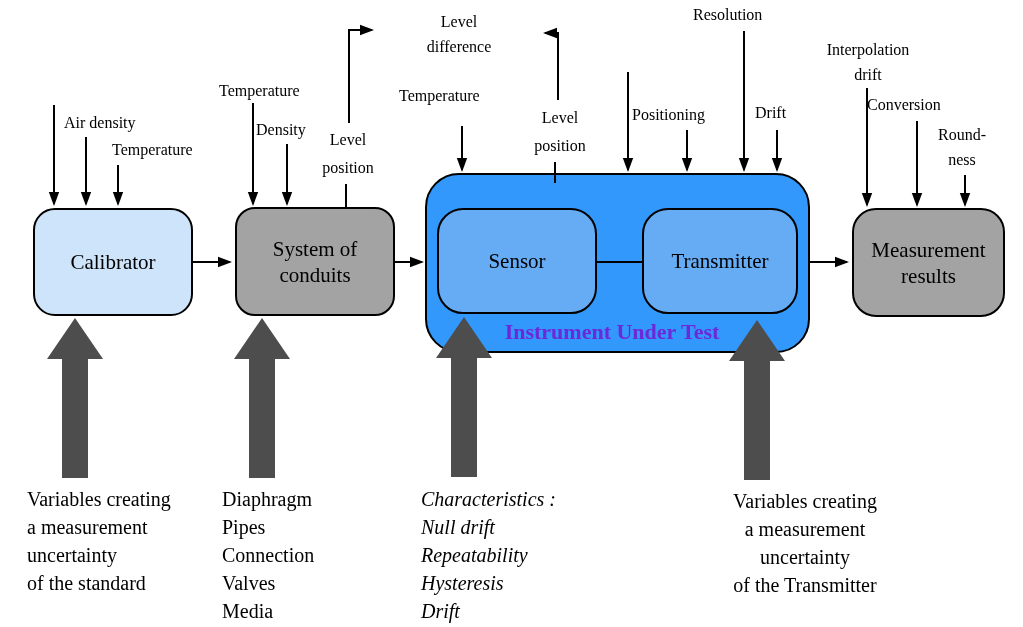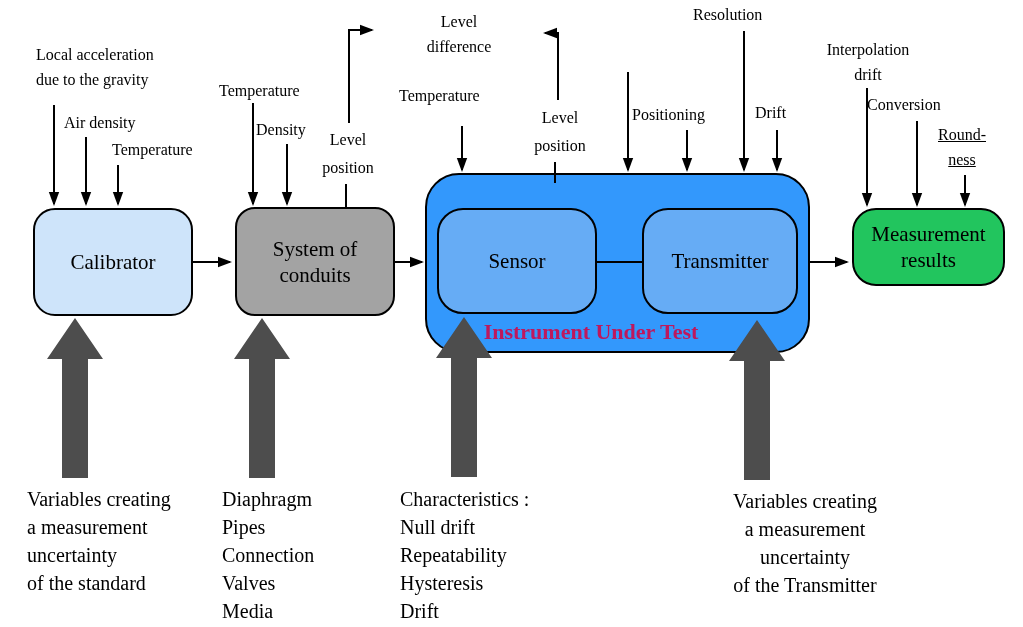--- a/index.html
+++ b/index.html
@@ -15,28 +15,28 @@
   .box {
     position:absolute; border:2px solid #000;
     display:flex; align-items:center; justify-content:center;
     text-align:center; font-size:21px; line-height:26px; white-space:pre-line;
   }
   #box-calibrator   { left:33px;  top:208px; width:160px; height:108px; border-radius:22px; background:#cee4fa; }
   #box-conduits     { left:235px; top:207px; width:160px; height:109px; border-radius:20px; background:#a3a3a3; }
   #box-iut          { left:425px; top:173px; width:385px; height:180px; border-radius:34px; background:#3398fc; }
   #box-sensor       { left:437px; top:208px; width:160px; height:106px; border-radius:26px; background:#66acf5; }
   #box-transmitter  { left:642px; top:208px; width:156px; height:106px; border-radius:26px; background:#66acf5;text-align:right; }
-  #box-results      { left:852px; top:208px; width:153px; height:78px; border-radius:24px; background:#22c55e; }
+  #box-results      { left:852px; top:208px; width:153px; height:109px; border-radius:24px; background:#a3a3a3; }
   .lbl  { position:absolute; font-size:16px; line-height:25px; white-space:pre-line; }
   .note { position:absolute; font-size:20px; line-height:28px; white-space:pre-line; }
   .ctr  { transform:translateX(-50%); text-align:center; }
   .lh28 { line-height:28px; }
   #iut-label {
-    position:absolute; left:591px; top:319px; transform:translateX(-50%);
-    font-size:22px; font-weight:bold; color:#be185d; white-space:nowrap;
+    position:absolute; left:612px; top:319px; transform:translateX(-50%);
+    font-size:22px; font-weight:bold; color:#6d28d9; white-space:nowrap;
   }
 </style>
 </head>
 <body>
 
 <div class="canvas">
 
   <div class="box" id="box-iut"></div>
   <div class="box" id="box-calibrator"><span>Calibrator</span></div>
   <div class="box" id="box-conduits"><span>System of
@@ -80,22 +80,20 @@
     <line x1="395" y1="262" x2="422" y2="262" marker-end="url(#ah)"></line>
     <line x1="597" y1="262" x2="643" y2="262"></line>
     <line x1="810" y1="262" x2="847" y2="262" marker-end="url(#ah)"></line>
 
     <polygon class="gray" points="62,478 62,359 47,359 75,318 103,359 88,359 88,478"></polygon>
     <polygon class="gray" points="249,478 249,359 234,359 262,318 290,359 275,359 275,478"></polygon>
     <polygon class="gray" points="451,477 451,358 436,358 464,317 492,358 477,358 477,477"></polygon>
     <polygon class="gray" points="744,480 744,361 729,361 757,320 785,361 770,361 770,480"></polygon>
   </svg>
 
-  <div class="lbl" style="left:36px;  top:42px;">Local acceleration
-due to the gravity</div>
   <div class="lbl" style="left:64px;  top:110px;">Air density</div>
   <div class="lbl" style="left:112px; top:137px;">Temperature</div>
 
   <div class="lbl" style="left:219px; top:78px;">Temperature</div>
   <div class="lbl" style="left:256px; top:117px;">Density</div>
   <div class="lbl ctr lh28" style="left:348px; top:126px;">Level
 position</div>
 
   <div class="lbl ctr" style="left:459px; top:9px;">Level
 difference</div>
@@ -103,33 +101,33 @@
   <div class="lbl" style="left:399px; top:83px;">Temperature</div>
   <div class="lbl ctr lh28" style="left:560px; top:104px;">Level
 position</div>
   <div class="lbl" style="left:632px; top:102px;">Positioning</div>
   <div class="lbl" style="left:693px; top:2px;">Resolution</div>
   <div class="lbl" style="left:755px; top:100px;">Drift</div>
 
   <div class="lbl ctr" style="left:868px; top:37px;">Interpolation
 drift</div>
   <div class="lbl" style="left:867px; top:92px;">Conversion</div>
-  <div class="lbl ctr" style="left:962px; top:122px;text-decoration:underline;">Round-
+  <div class="lbl ctr" style="left:962px; top:122px;">Round-
 ness</div>
 
   <div class="note" style="left:27px;  top:485px;">Variables creating
 a measurement
 uncertainty
 of the standard</div>
   <div class="note" style="left:222px; top:485px;">Diaphragm
 Pipes
 Connection
 Valves
 Media</div>
-  <div class="note" style="left:400px; top:485px;">Characteristics :
+  <div class="note" style="left:421px; top:485px;font-style:italic;">Characteristics :
 Null drift
 Repeatability
 Hysteresis
 Drift</div>
   <div class="note ctr" style="left:805px; top:487px;">Variables creating
 a measurement
 uncertainty
 of the Transmitter</div>
 
 </div>

